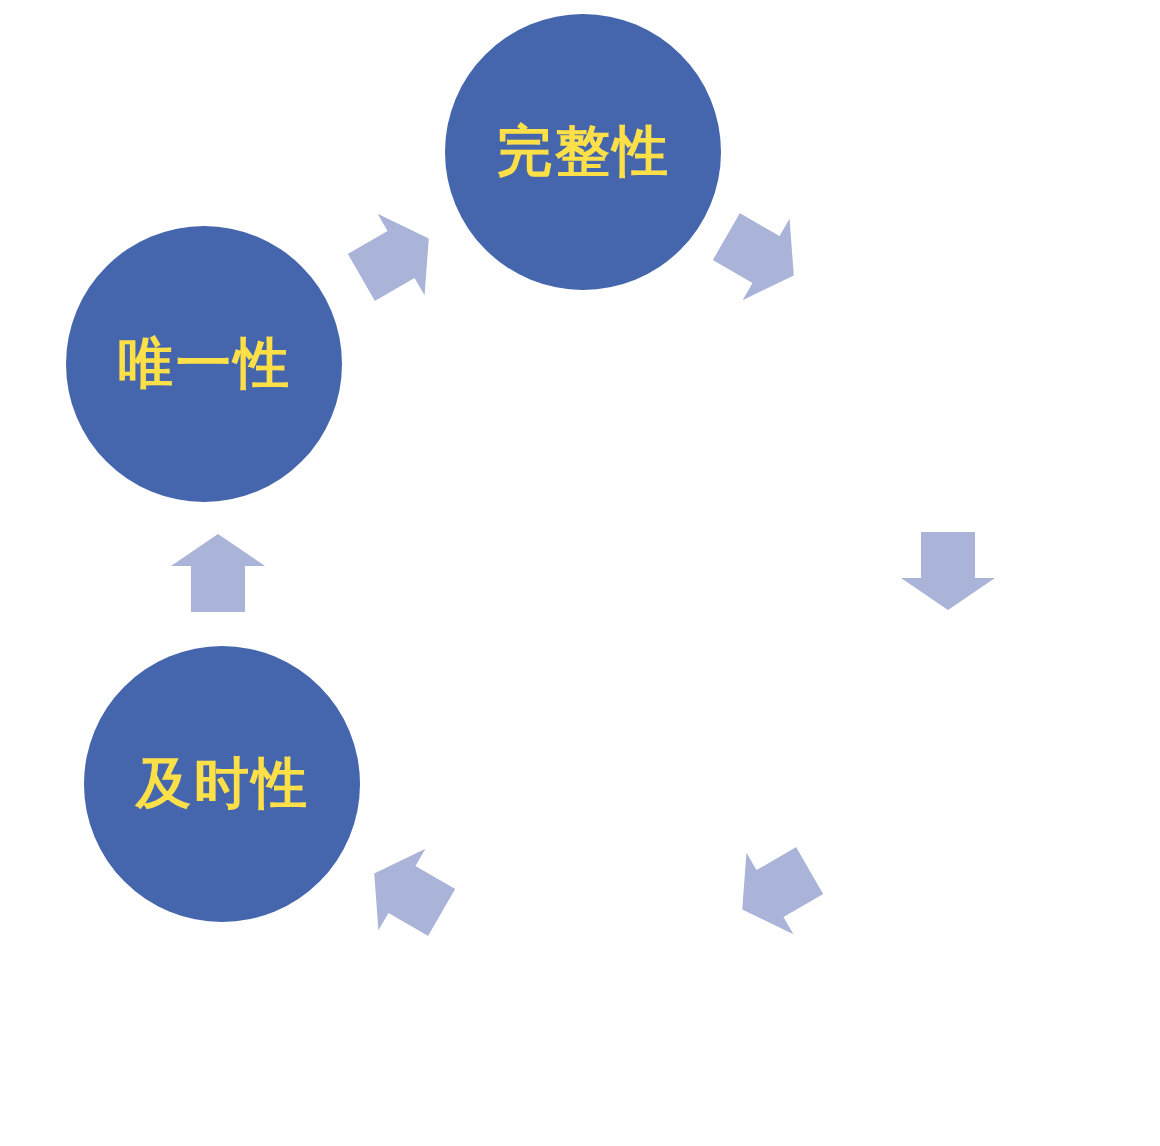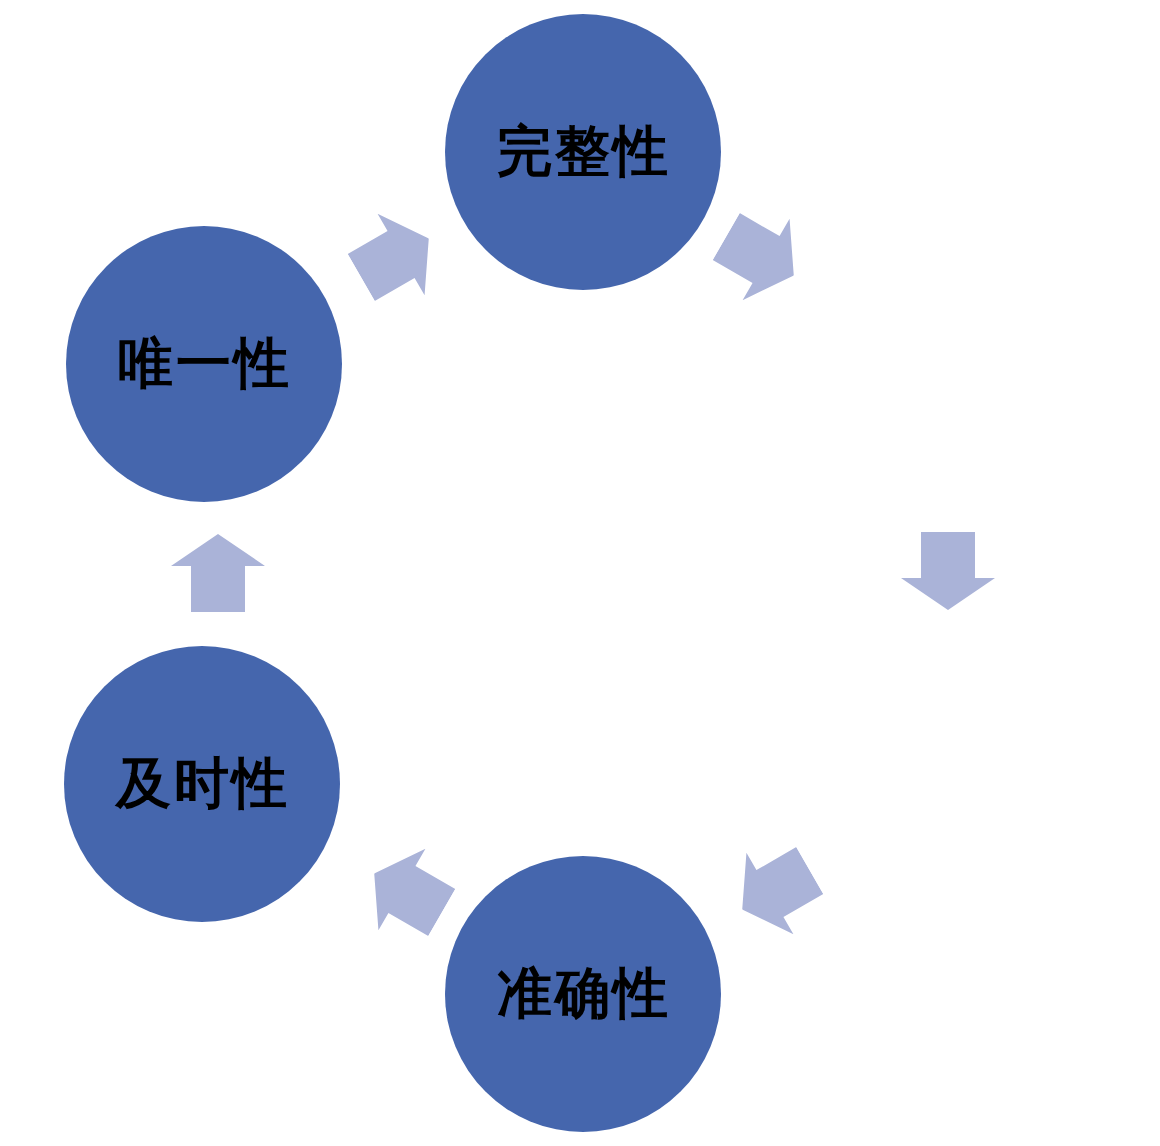--- a/index.html
+++ b/index.html
@@ -19,62 +19,59 @@
     position: absolute;
     width: 276px;
     height: 276px;
     border-radius: 50%;
     background: #4566AD;
     display: flex;
     align-items: center;
     justify-content: center;
   }
   .node .label {
-    color: #000000;
+    color: #fde047;
     font-size: 55px;
     font-weight: bold;
     letter-spacing: 3px;
     white-space: nowrap;
     text-align: center;
     transform: translateX(1px); 
   }
   .arrow {
     position: absolute;
     width: 94px;
     height: 78px;
   }
   .arrow svg { display: block; width: 100%; height: 100%; }
   .arrow polygon { fill: #AAB3D8; }
 
   
   #node-completeness { left: 445px; top: 14px;  }
   #node-consistency  { left: 822px; top: 228px; }
   #node-validity     { left: 822px; top: 648px; }
   #node-accuracy     { left: 445px; top: 856px; }
-  #node-timeliness   { left: 64px;  top: 646px; }
+  #node-timeliness   { left: 84px;  top: 646px; }
   #node-uniqueness   { left: 66px;  top: 226px; }
 
   
   #arrow-1 { left: 348px; top: 219px; transform: rotate(-120deg); } 
   #arrow-2 { left: 713px; top: 217px; transform: rotate(-60deg);  } 
   #arrow-3 { left: 901px; top: 532px; transform: rotate(0deg);    } 
   #arrow-4 { left: 729px; top: 851px; transform: rotate(60deg);   } 
   #arrow-5 { left: 361px; top: 854px; transform: rotate(120deg);  } 
   #arrow-6 { left: 171px; top: 534px; transform: rotate(180deg);  } 
 </style>
 </head>
 <body>
 
 <div id="canvas">
 
   <div class="node" id="node-completeness">
     <span class="label">完整性</span>
-  </div>
-  <div class="node" id="node-accuracy">
-    <span class="label">准确性</span>
   </div>
   <div class="node" id="node-timeliness">
     <span class="label">及时性</span>
   </div>
   <div class="node" id="node-uniqueness">
     <span class="label">唯一性</span>
   </div>
 
   <div class="arrow" id="arrow-1">
     <svg viewBox="0 0 94 78" aria-hidden="true">

